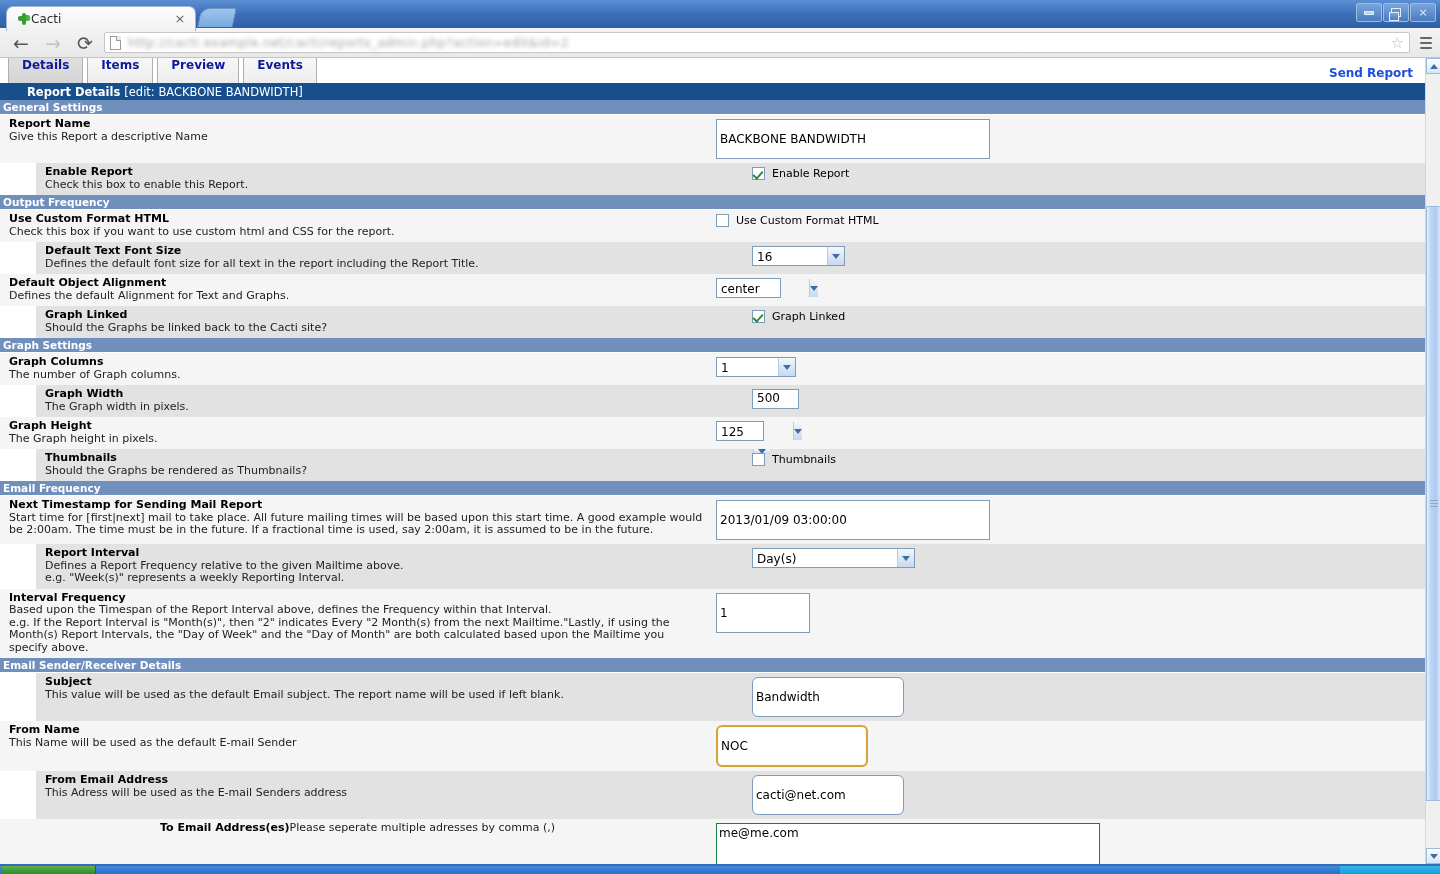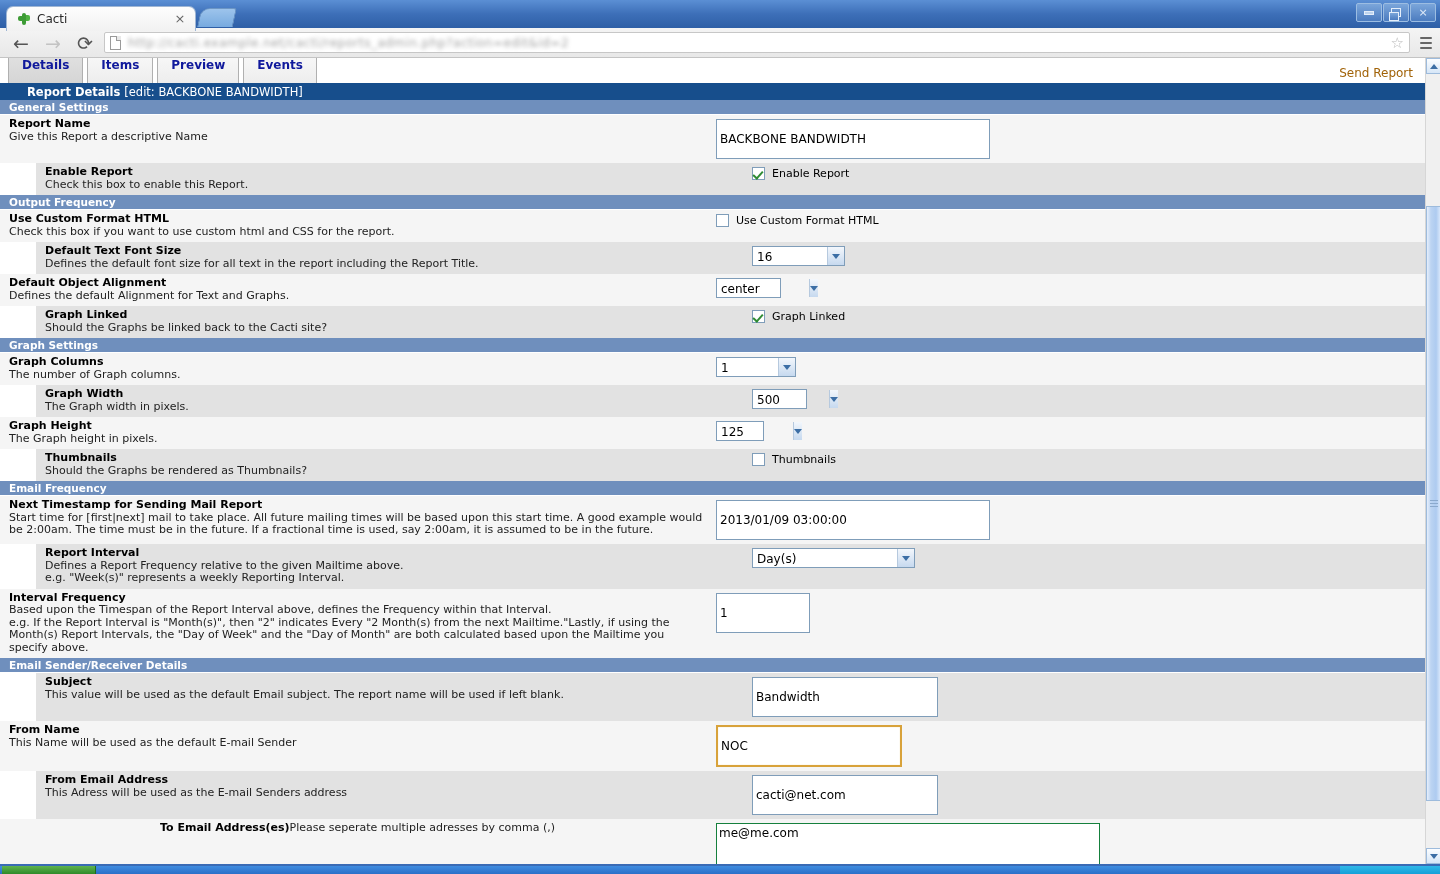--- a/index.html
+++ b/index.html
@@ -22,21 +22,21 @@
     height: 28px; position: relative;
     background: linear-gradient(to bottom, #5b8fd4 0%, #3d6fb8 50%, #2e5fa6 100%);
     display: flex; align-items: flex-end;
   }
   .tab-strip { display: flex; align-items: flex-end; padding-left: 6px; height: 28px; }
   .browser-tab {
     height: 25px; min-width: 190px;
     background: linear-gradient(to bottom,#fdfdfd 0%, #f1f1f1 100%);
     border-top-left-radius: 7px; border-top-right-radius: 7px;
     border: 1px solid #9fb6d4; border-bottom: none;
-    display: flex; align-items: center; gap: 6px;
+    display: flex; align-items: center; 
     padding: 0 8px 0 10px; position: relative; top: 3px;
     font-size: 12px; color: #2b2b2b;
   }
   .tab-favicon {
     width: 14px; height: 14px; position: relative; flex: 0 0 14px;
   }
   .tab-favicon .cact-body {
     position: absolute; left: 5px; top: 1px; width: 4px; height: 12px;
     background: #3d9b35; border-radius: 2px;
   }
@@ -129,37 +129,37 @@
     height: 37px; padding: 8px 13px;
     display: flex; align-items: center;
     font-size: 12px; font-weight: bold; color: #10199c;
     border: 1px solid #b0b0b0; border-bottom: none;
     border-top-left-radius: 2px; border-top-right-radius: 2px;
     background: linear-gradient(to bottom,#fbfbfb 0%, #ededed 100%);
   }
   .ctab.active { background: linear-gradient(to bottom,#e4e4e4 0%, #d5d5d5 100%); }
   #send-report {
     position: absolute; right: 12px; bottom: 3px;
-    font-size: 12px; font-weight: normal; color: #a16207; cursor: pointer;
+    font-size: 12px; font-weight: bold; color: #1d4ed8; cursor: pointer;
   }
 
   
   #page-title-bar {
     height: 17px; background: #174e8c;
     color: #fff; display: flex; align-items: center;
     padding-left: 27px; font-size: 11.5px; gap: 4px;
   }
   #page-title-bar .pt-strong { font-weight: bold; }
   #page-title-bar .pt-sub { font-weight: normal; }
 
   
   .section-hdr {
     height: 15px; background: #6f8fbd; color: #fff;
     font-size: 10.5px; font-weight: bold;
-    display: flex; align-items: center; padding-left: 9px;
+    display: flex; align-items: center; padding-left: 3px;
     border-bottom: 1px solid #fff;
   }
 
   
   .frow { display: flex; width: 100%; min-height: 30px; }
   .frow.odd  { background: #f5f5f5; }
   .frow.even { background: #e2e2e2; margin-left: 36px; }
   .fr-label {
     width: 716px; flex: 0 0 716px;
     padding: 3px 10px 4px 9px; line-height: 12.5px;
@@ -170,21 +170,21 @@
   .fr-field { flex: 1; padding: 4px 0 4px 0; display: flex; align-items: flex-start; }
 
   
   input.txt {
     font-family: "DejaVu Sans", "Liberation Sans", sans-serif;
     font-size: 12px; color: #000; background: #fff;
     border: 1px solid #7f9db9; padding: 19px 3px; height: 20px;
     outline: none;
   }
   input.txt.w274 { width: 274px; }
-  input.txt.w154 { width: 186px; }
+  input.txt.w154 { width: 152px; border-radius: 6px; }
   input.txt.w94  { width: 94px; }
   input.txt.focused {
     border: 2px solid #d8a23a; background: #fff;
     box-shadow: 0 0 1px #e8c87f inset;
   }
   textarea.ta {
     font-family: "DejaVu Sans", "Liberation Sans", sans-serif;
     font-size: 12px; color: #000; background: #fff;
     border: 1px solid #15803d; padding: 2px 2px;
     width: 384px; height: 70px; resize: both; outline: none;
@@ -204,21 +204,21 @@
   }
   .selwrap .selarrow:after {
     content: ''; width: 0; height: 0;
     border-left: 4px solid transparent; border-right: 4px solid transparent;
     border-top: 5px solid #3c6ea5;
   }
   .selwrap.w-sm .selval { min-width: 14px; }
   .selwrap.w-md .selval { min-width: 30px; }
   .selwrap.w-wide { width: 163px; }
   .selwrap.w-wide .selval { flex: 1; }
-  .selwrap.w-500 { width: 55px; }
+  .selwrap.w-500 { width: 47px; flex-direction: column; }
   .selwrap.w-500 .selval { flex: 1; }
   .selwrap.w-125 { width: 48px; }
   .selwrap.w-125 .selval { flex: 1; }
   .selwrap.w-align { width: 65px; }
   .selwrap.w-align .selval { flex: 1; }
 
   .cbwrap { display: inline-flex; align-items: center; gap: 7px; }
   .cbox {
     width: 13px; height: 13px; background: #fff;
     border: 1px solid #7f9db9; position: relative; flex: 0 0 13px;

